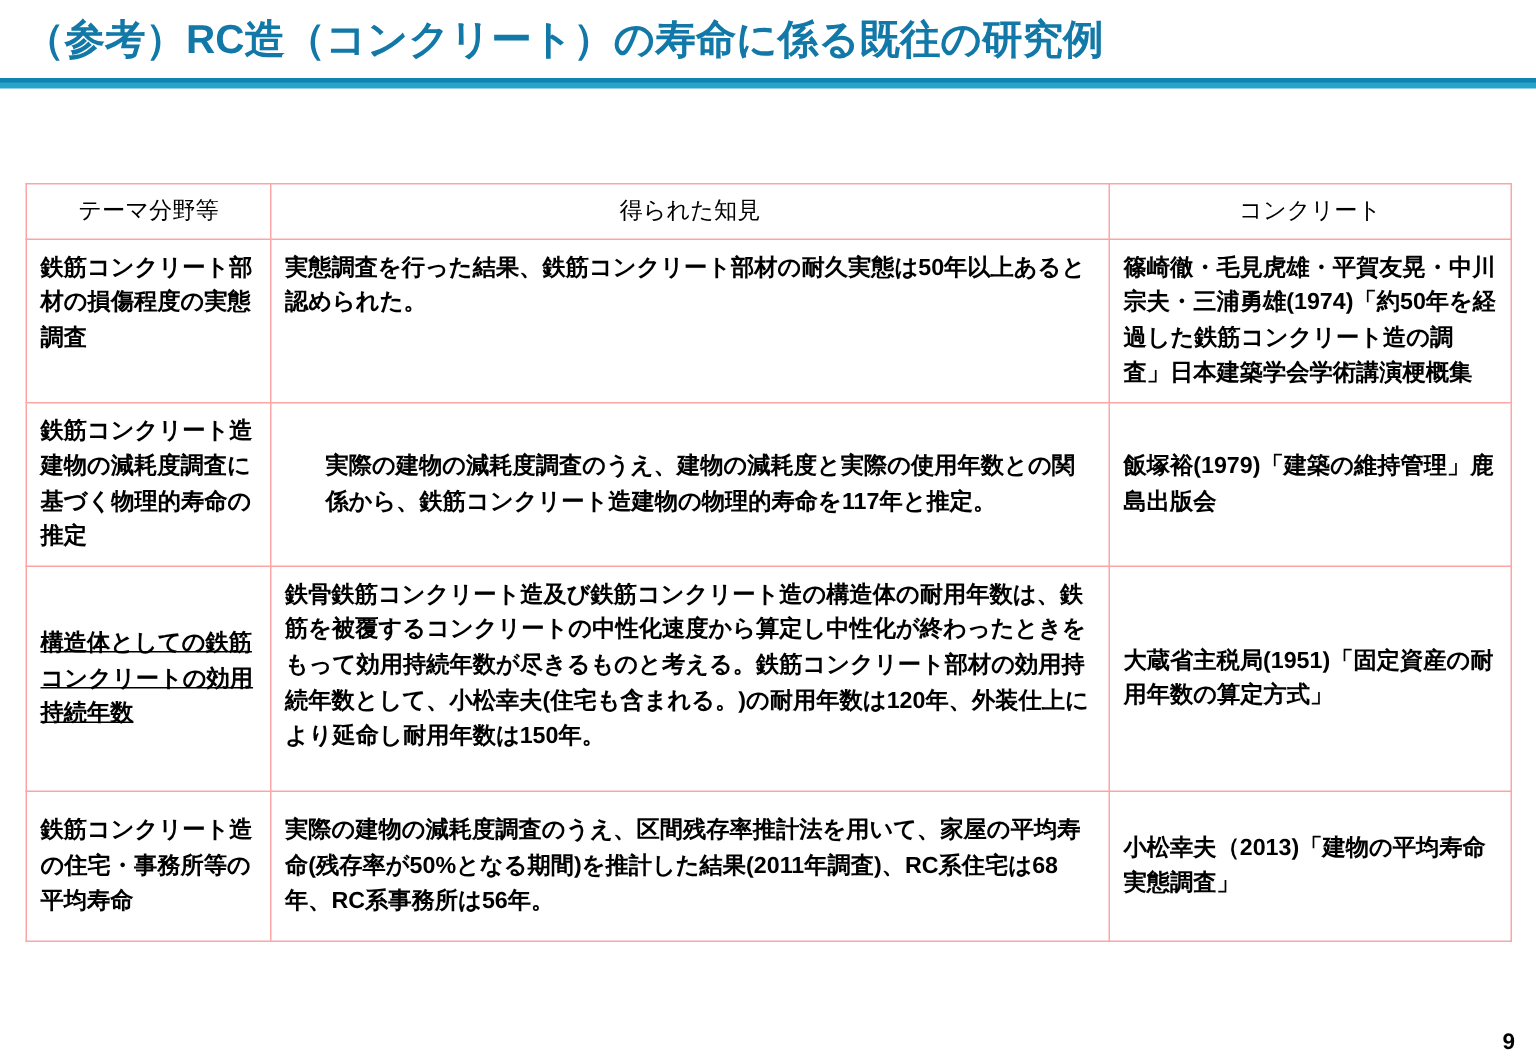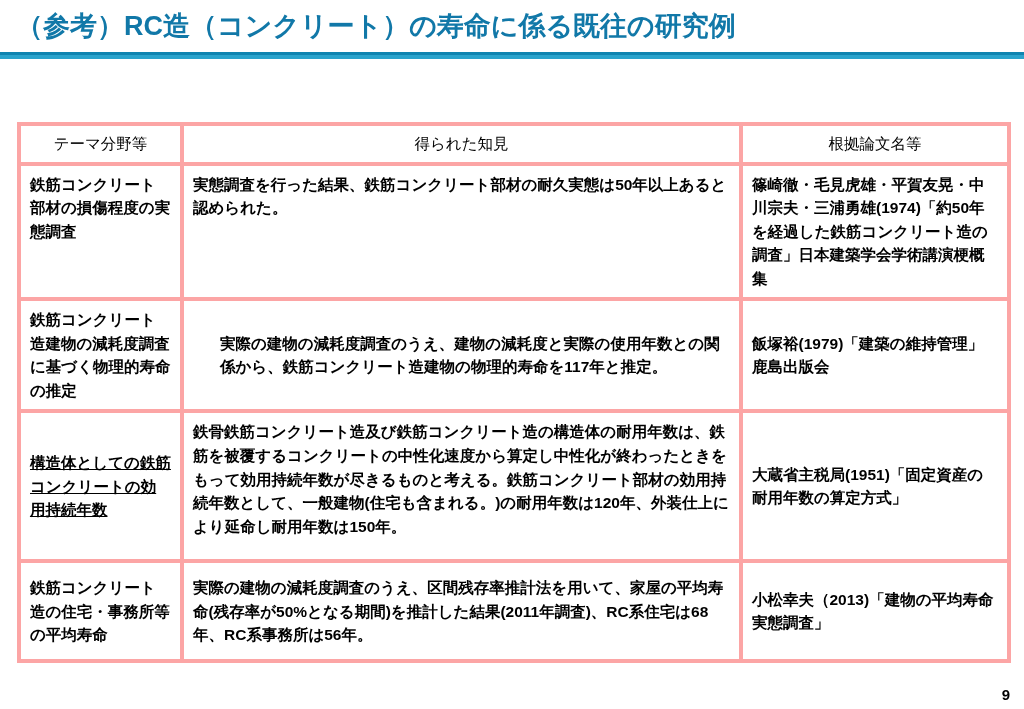--- a/index.html
+++ b/index.html
@@ -57,21 +57,21 @@
 
   table.main-table {
     position: absolute;
     left: 17px;
     top: 122px;
     width: 990px;
     border-collapse: collapse;
     table-layout: fixed;
   }
   table.main-table td, table.main-table th {
-    border: 4px solid #fca5a5;
+    border: 1px solid #fca5a5;
     vertical-align: top;
     padding: 7px 9px 7px 9px;
     font-size: 15.5px;
     line-height: 1.52;
     font-weight: bold;
     color: #000000;
   }
   table.main-table thead th {
     text-align: center;
     font-weight: normal;
@@ -132,37 +132,37 @@
   <table class="main-table">
     <colgroup>
       <col class="col-theme">
       <col class="col-find">
       <col class="col-src">
     </colgroup>
     <thead>
       <tr>
         <th>テーマ分野等</th>
         <th>得られた知見</th>
-        <th>根拠論文名等</th>
+        <th>コンクリート</th>
       </tr>
     </thead>
     <tbody>
       <tr class="row-1 row-h1">
         <td class="cell-theme">鉄筋コンクリート部材の損傷程度の実態調査</td>
         <td class="cell-find">実態調査を行った結果、鉄筋コンクリート部材の耐久実態は50年以上あると認められた。</td>
         <td class="cell-src">篠崎徹・毛見虎雄・平賀友晃・中川宗夫・三浦勇雄(1974)「約50年を経過した鉄筋コンクリート造の調査」日本建築学会学術講演梗概集</td>
       </tr>
       <tr class="row-2 row-h2">
         <td class="cell-theme">鉄筋コンクリート造建物の減耗度調査に基づく物理的寿命の推定</td>
         <td class="cell-find">実際の建物の減耗度調査のうえ、建物の減耗度と実際の使用年数との関係から、鉄筋コンクリート造建物の物理的寿命を117年と推定。</td>
         <td class="cell-src">飯塚裕(1979)「建築の維持管理」鹿島出版会</td>
       </tr>
       <tr class="row-3 row-h3">
         <td class="cell-theme">構造体としての鉄筋コンクリートの効用持続年数</td>
-        <td class="cell-find">鉄骨鉄筋コンクリート造及び鉄筋コンクリート造の構造体の耐用年数は、鉄筋を被覆するコンクリートの中性化速度から算定し中性化が終わったときをもって効用持続年数が尽きるものと考える。鉄筋コンクリート部材の効用持続年数として、一般建物(住宅も含まれる。)の耐用年数は120年、外装仕上により延命し耐用年数は150年。</td>
+        <td class="cell-find">鉄骨鉄筋コンクリート造及び鉄筋コンクリート造の構造体の耐用年数は、鉄筋を被覆するコンクリートの中性化速度から算定し中性化が終わったときをもって効用持続年数が尽きるものと考える。鉄筋コンクリート部材の効用持続年数として、小松幸夫(住宅も含まれる。)の耐用年数は120年、外装仕上により延命し耐用年数は150年。</td>
         <td class="cell-src">大蔵省主税局(1951)「固定資産の耐用年数の算定方式」</td>
       </tr>
       <tr class="row-4 row-h4">
         <td class="cell-theme">鉄筋コンクリート造の住宅・事務所等の平均寿命</td>
         <td class="cell-find">実際の建物の減耗度調査のうえ、区間残存率推計法を用いて、家屋の平均寿命(残存率が50%となる期間)を推計した結果(2011年調査)、RC系住宅は68年、RC系事務所は56年。</td>
         <td class="cell-src">小松幸夫（2013)「建物の平均寿命実態調査」</td>
       </tr>
     </tbody>
   </table>
 

